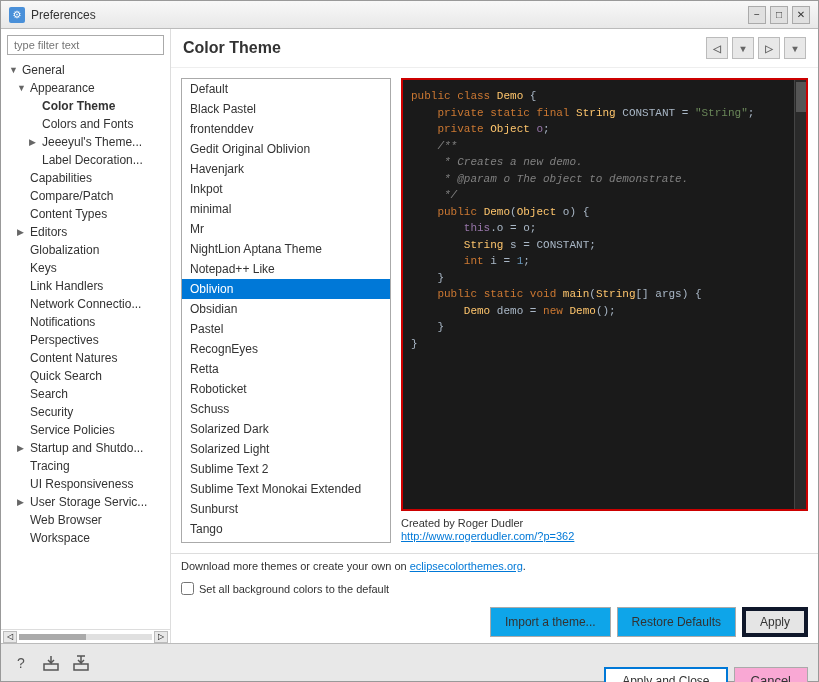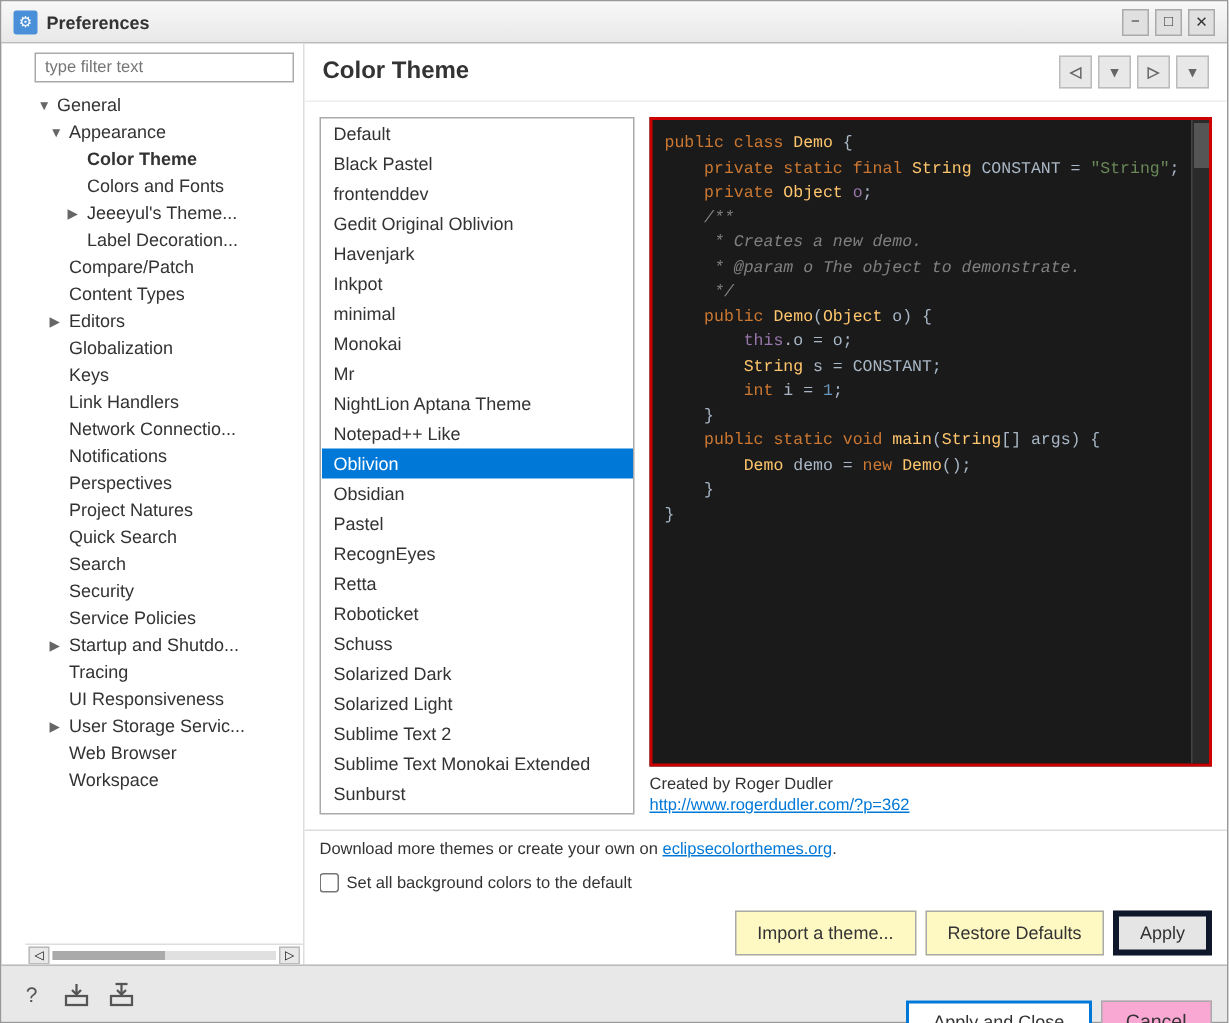--- a/index.html
+++ b/index.html
@@ -41,21 +41,21 @@
       background: #4a90d9;
       border-radius: 2px;
       display: flex;
       align-items: center;
       justify-content: center;
       font-size: 10px;
       color: white;
     }
     .title-bar-text {
       font-size: 12px;
-      font-weight: bold;
+      font-weight: normal;
       color: #333;
     }
     .title-bar-controls {
       display: flex;
       gap: 4px;
     }
     .title-btn {
       width: 18px;
       height: 18px;
       background: #e0e0e0;
@@ -72,27 +72,26 @@
       flex-direction: column;
       flex: 1;
       overflow: hidden;
     }
     .top-area {
       display: flex;
       flex: 1;
       overflow: hidden;
     }
     .sidebar {
-      width: 202px;
+      width: 170px;
       background: #fff;
       border-right: 1px solid #ddd;
       display: flex;
       flex-direction: column;
       overflow: hidden;
-      padding-left: 16px;
     }
     .filter-input {
       margin: 6px;
       padding: 3px 6px;
       border: 1px solid #aaa;
       font-size: 11px;
       color: #999;
       width: calc(100% - 12px);
     }
     .tree-area {
@@ -266,21 +265,21 @@
     .action-buttons {
       display: flex;
       justify-content: flex-end;
       gap: 6px;
       padding: 6px 10px;
     }
     .btn {
       padding: 4px 14px;
       font-size: 12px;
       border: 1px solid #aaa;
-      background: #fef9c3;
+      background: #0ea5e9;
       cursor: pointer;
       color: #333;
     }
     .btn.primary {
       background: #e5e5e5;
       border: 4px solid #0f172a;
       font-weight: normal;
     }
     .footer {
       background: #e8e8e8;
@@ -375,20 +374,24 @@
           <div class="tree-item indent2">
             <span class="tree-expand">▶</span>
             <span>Jeeeyul's Theme...</span>
           </div>
 
           <div class="tree-item indent2">
             <span class="tree-expand"></span>
             <span>Label Decoration...</span>
           </div>
 
+          <div class="tree-item indent1">
+            <span class="tree-expand"></span>
+            <span>Capabilities</span>
+          </div>
 
           <div class="tree-item indent1">
             <span class="tree-expand"></span>
             <span>Compare/Patch</span>
           </div>
 
           <div class="tree-item indent1">
             <span class="tree-expand"></span>
             <span>Content Types</span>
           </div>
@@ -423,21 +426,21 @@
             <span>Notifications</span>
           </div>
 
           <div class="tree-item indent1">
             <span class="tree-expand"></span>
             <span>Perspectives</span>
           </div>
 
           <div class="tree-item indent1">
             <span class="tree-expand"></span>
-            <span>Project Natures</span>
+            <span>Content Natures</span>
           </div>
 
           <div class="tree-item indent1">
             <span class="tree-expand"></span>
             <span>Quick Search</span>
           </div>
 
           <div class="tree-item indent1">
             <span class="tree-expand"></span>
             <span>Search</span>
@@ -505,21 +508,20 @@
         <div class="panel-body">
 
           <div class="theme-list-container" id="theme-list">
           <div class="theme-item">Default</div>
               <div class="theme-item">Black Pastel</div>
               <div class="theme-item">frontenddev</div>
               <div class="theme-item">Gedit Original Oblivion</div>
               <div class="theme-item">Havenjark</div>
               <div class="theme-item">Inkpot</div>
               <div class="theme-item">minimal</div>
-              <div class="theme-item">Monokai</div>
               <div class="theme-item">Mr</div>
               <div class="theme-item">NightLion Aptana Theme</div>
               <div class="theme-item">Notepad++ Like</div>
               <div class="theme-item selected">Oblivion</div>
               <div class="theme-item">Obsidian</div>
               <div class="theme-item">Pastel</div>
               <div class="theme-item">RecognEyes</div>
               <div class="theme-item">Retta</div>
               <div class="theme-item">Roboticket</div>
               <div class="theme-item">Schuss</div>

